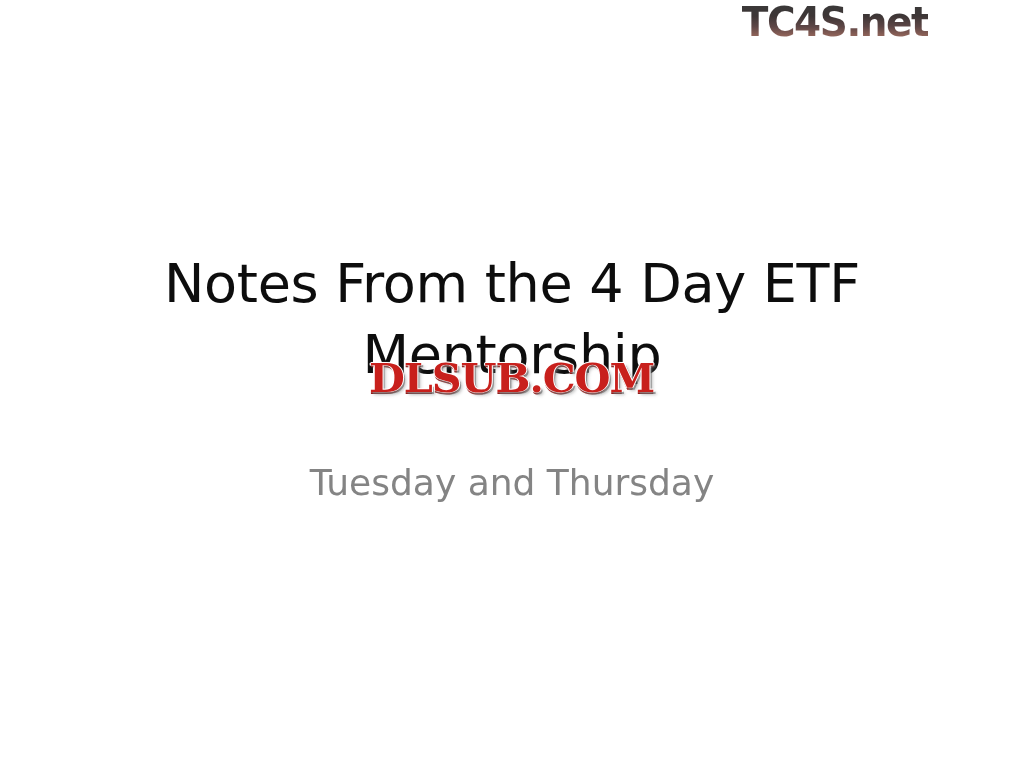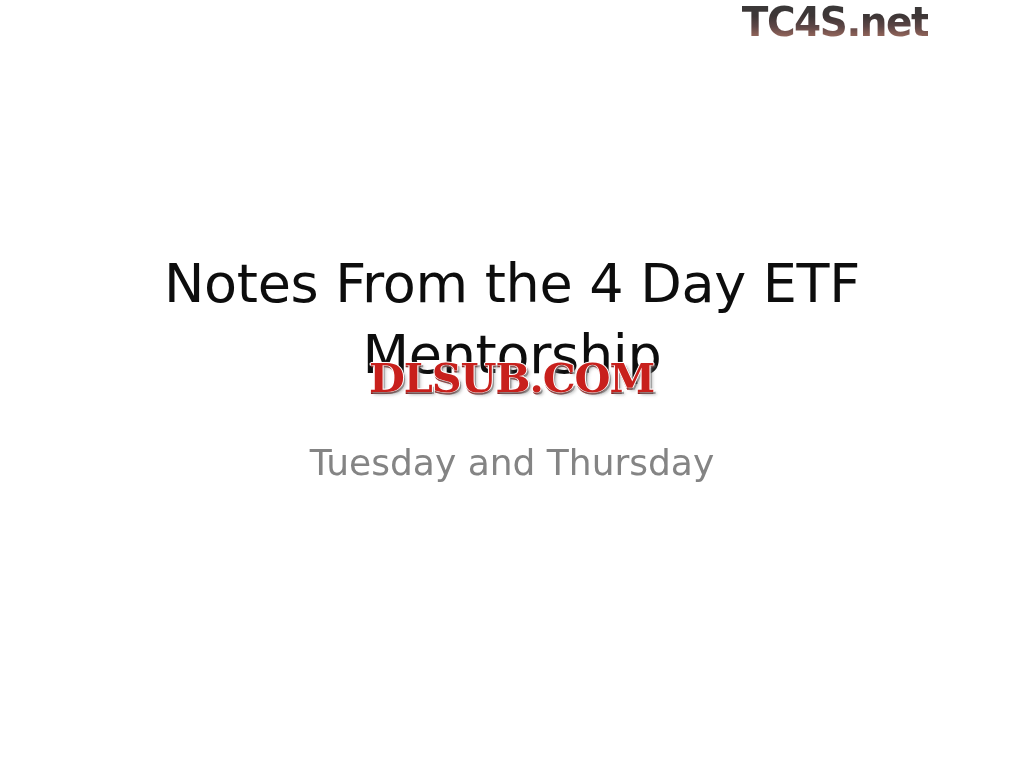--- a/index.html
+++ b/index.html
@@ -64,21 +64,21 @@
     font-size: 54px;
     line-height: 1.32;
     color: #0d0d0d;
     letter-spacing: -0.3px;
   }
 
   
   #subtitle-block {
     position: absolute;
     left: 128px;
-    top: 440px;
+    top: 460px;
     width: 768px;
     text-align: center;
   }
   #slide-subtitle {
     margin: 0;
     font-family: "DejaVu Sans", "Liberation Sans", sans-serif;
     font-weight: 400;
     font-size: 36px;
     line-height: 1.25;
     color: #848484;

